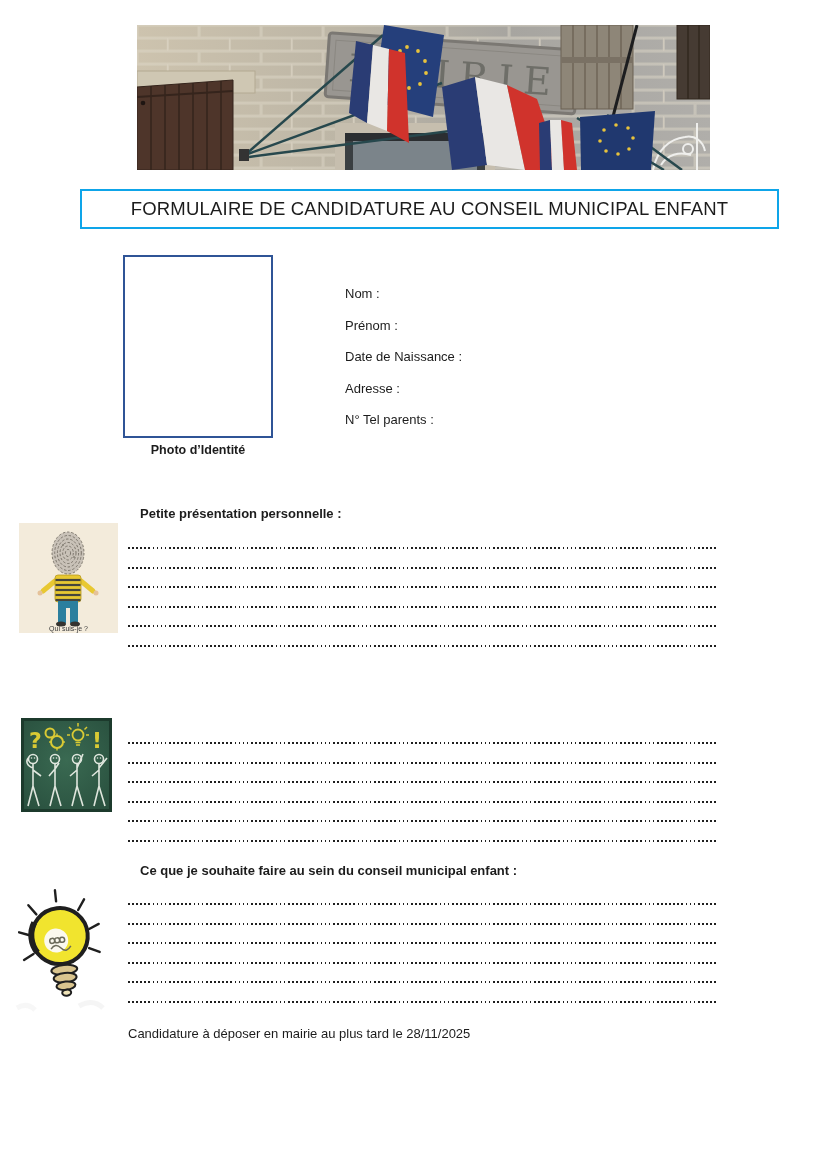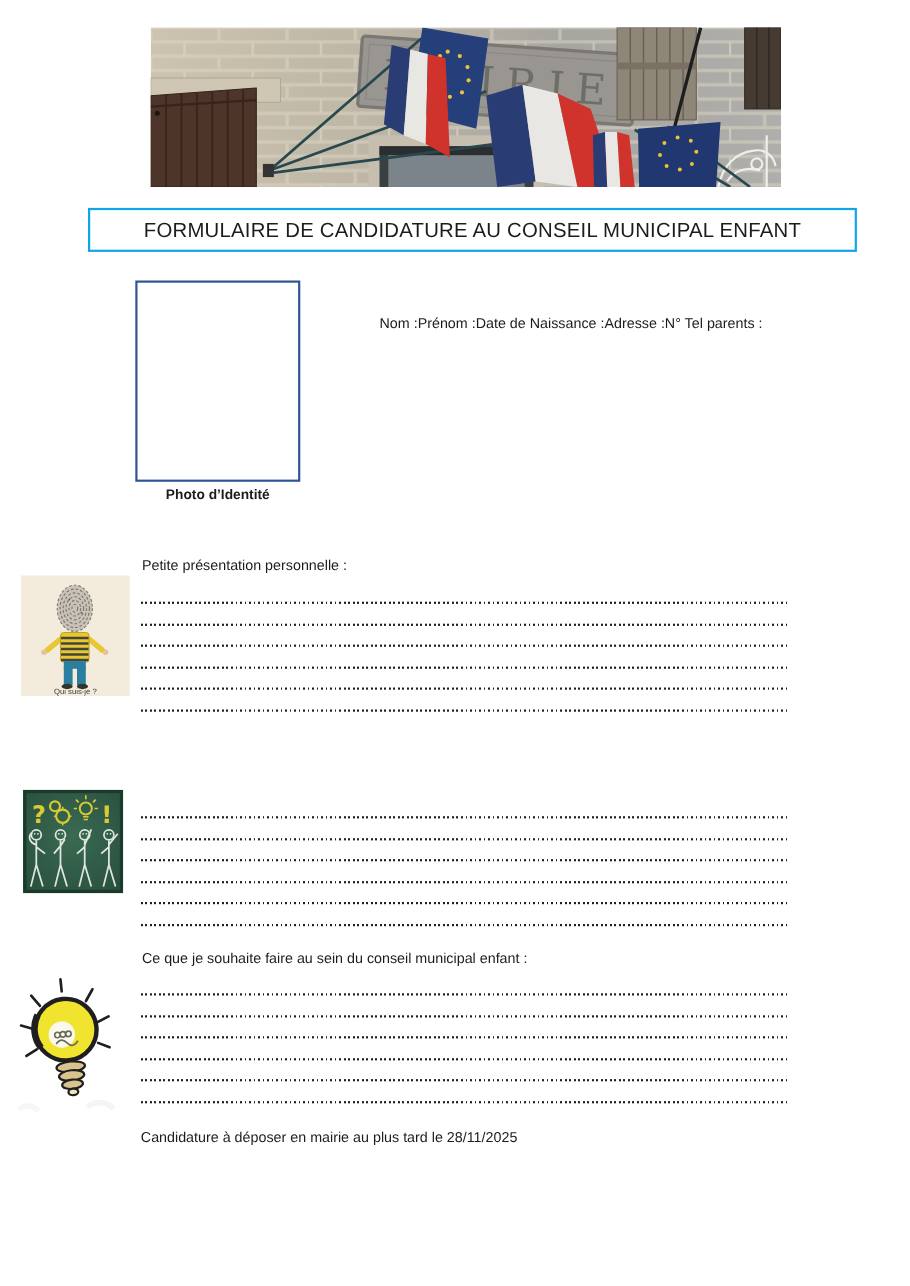--- a/index.html
+++ b/index.html
@@ -5,23 +5,23 @@
   html,body{margin:0;padding:0;background:#ffffff;}
   .page{position:relative;width:827px;height:1169px;background:#fff;
         font-family:"Liberation Sans",sans-serif;color:#1c1c1c;overflow:hidden;}
   .abs{position:absolute;}
   .header-photo{left:137px;top:25px;width:573px;height:145px;}
   .title-box{left:80px;top:189px;width:695px;height:36px;border:2px solid #0ea5e9;
              display:flex;align-items:center;justify-content:center;
              font-size:18.5px;letter-spacing:.2px;white-space:nowrap;}
   .photo-box{left:123px;top:255px;width:146px;height:179px;border:2px solid #2f5496;background:#fff;}
   .photo-caption{left:123px;top:443px;width:150px;text-align:center;font-size:12.5px;font-weight:bold;}
-  .fields{left:345px;top:286px;display:flex;flex-direction:row;}
+  .fields{left:345px;top:286px;display:flex;flex-direction:column;}
   .field{font-size:13px;line-height:16px;margin-bottom:15.5px;}
-  .section-heading{left:129px;font-size:13px;line-height:16px;}
+  .section-heading{left:140px;font-size:13px;line-height:16px;font-weight:bold;}
   .lines{left:128px;width:589px;}
   .dotline{height:2px;margin-bottom:17.5px;
            background:repeating-linear-gradient(90deg,#1f1f1f 0 1.6px,transparent 1.6px 4.1px);}
   .footer-note{left:128px;top:1026px;font-size:13px;}
   svg text{user-select:none;}
 </style>
 </head>
 <body>
 
 <div class="page">

